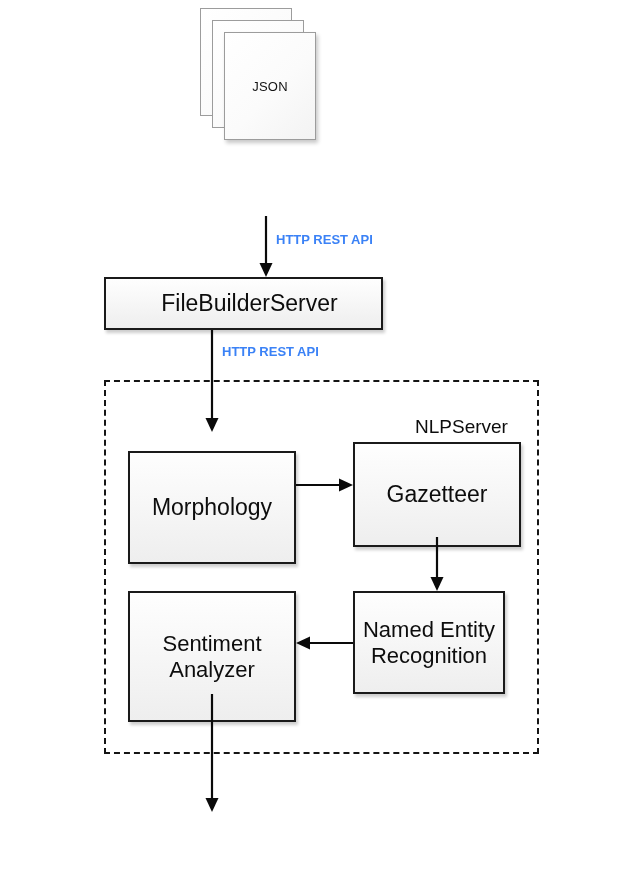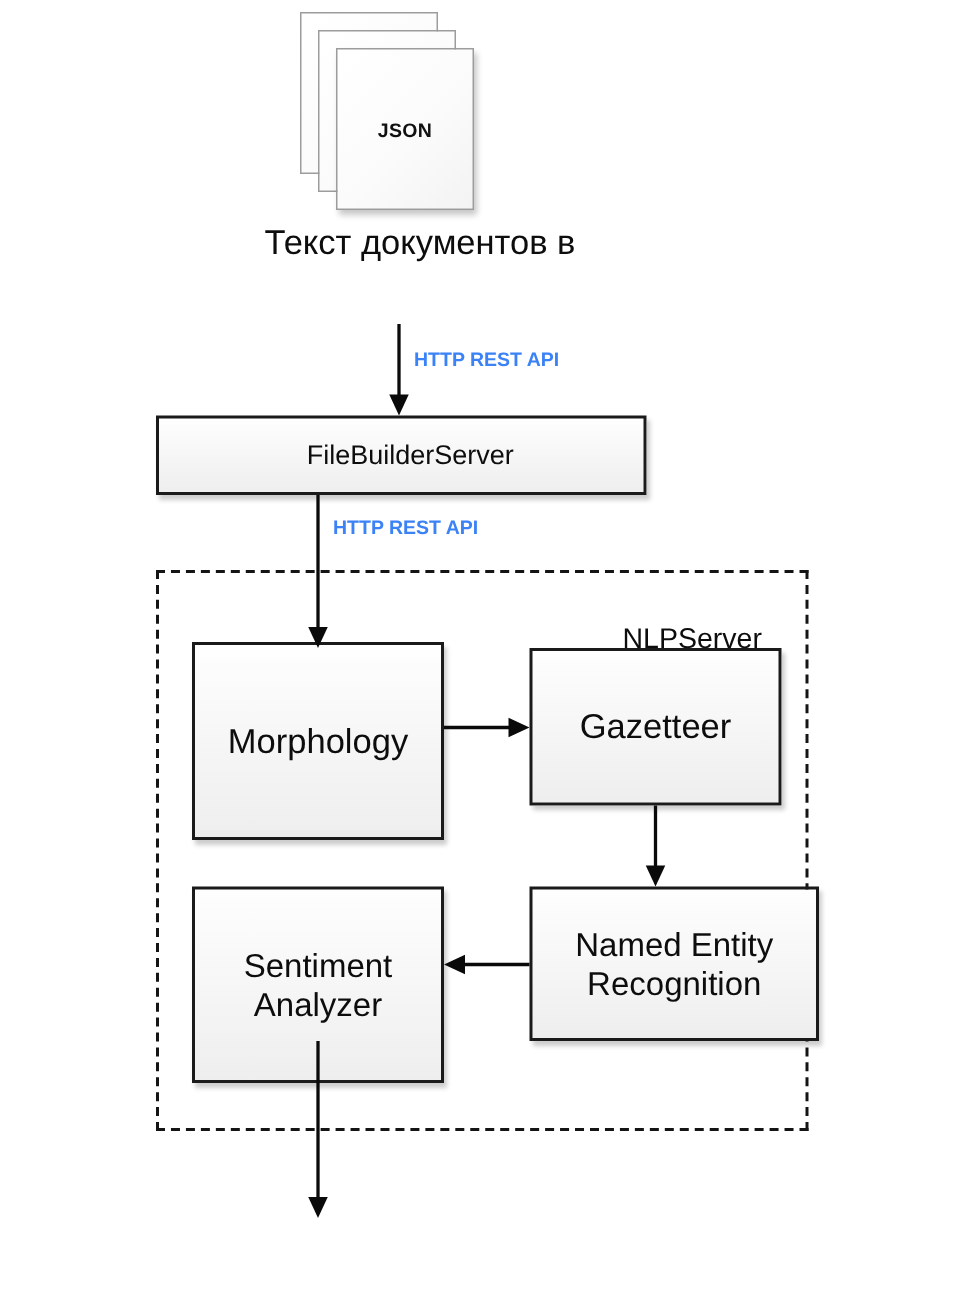--- a/index.html
+++ b/index.html
@@ -36,21 +36,21 @@
   .sheet-2 { left: 12px; top: 12px; }
   .sheet-3 {
     left: 24px; top: 24px;
     box-shadow: 2px 3px 4px rgba(0,0,0,0.22);
     display: flex;
     align-items: center;
     justify-content: center;
   }
   .sheet-label {
     font-size: 13px;
-    font-weight: bold;
+    font-weight: normal;
     color: #111111;
     letter-spacing: 0.2px;
   }
 
   
   .caption {
     position: absolute;
     left: 80px;
     top: 146px;
     width: 400px;
@@ -80,43 +80,43 @@
     border: 2px solid #1a1a1a;
     display: flex;
     align-items: center;
     justify-content: center;
     text-align: center;
     color: #0d0d0d;
     box-shadow: 2px 3px 3px rgba(0,0,0,0.20);
   }
   .box-fbs {
     left: 104px; top: 277px;
-    width: 327px; height: 53px;
-    font-size: 18px;
+    width: 279px; height: 53px;
+    font-size: 23px;
     padding-left: 12px;
   }
   .box-morph {
-    left: 128px; top: 428px;
-    width: 168px; height: 132px;
+    left: 128px; top: 451px;
+    width: 168px; height: 113px;
     font-size: 23px;
   }
   .box-gaz {
-    left: 353px; top: 432px;
+    left: 353px; top: 442px;
     width: 168px; height: 105px;
     font-size: 23px;
   }
   .box-sent {
     left: 128px; top: 591px;
     width: 168px; height: 131px;
     font-size: 22px;
     line-height: 26px;
   }
   .box-ner {
     left: 353px; top: 591px;
-    width: 193px; height: 103px;
+    width: 152px; height: 103px;
     font-size: 22px;
     line-height: 26px;
   }
 
   
   .dashed-group {
     position: absolute;
     left: 104px; top: 380px;
     width: 435px; height: 374px;
     box-sizing: border-box;
@@ -165,21 +165,20 @@
 
   <div class="doc-stack">
     <div class="sheet sheet-1"></div>
     <div class="sheet sheet-2"></div>
     <div class="sheet sheet-3">
       <span class="sheet-label">JSON</span>
     </div>
   </div>
 
   <div class="caption">
-    <div>Текст документов в</div>
   </div>
 
   <div class="edge-label lbl-api-1">HTTP REST API</div>
   <div class="edge-label lbl-api-2">HTTP REST API</div>
 
   <div class="dashed-group"></div>
   <div class="group-label">NLPServer</div>
 
   <div class="box box-fbs">
     <span>FileBuilderServer</span>

